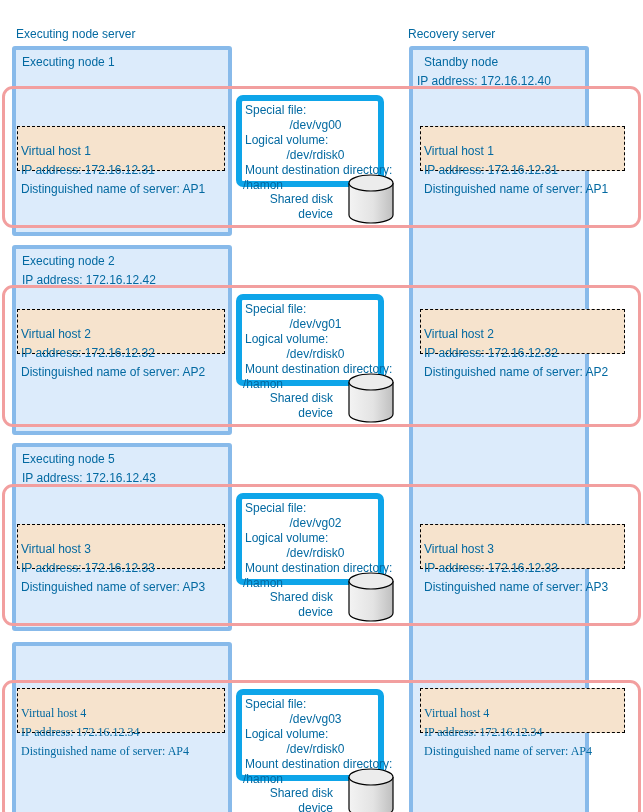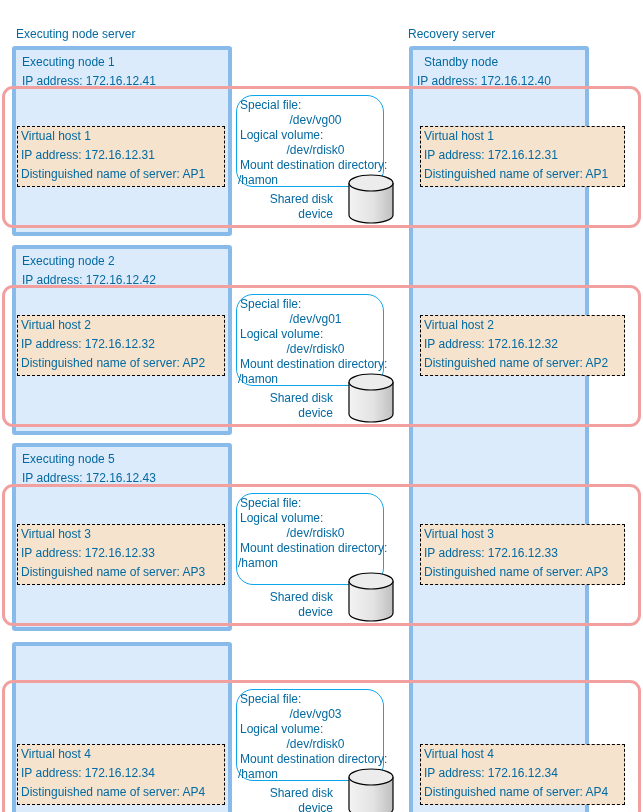--- a/index.html
+++ b/index.html
@@ -31,32 +31,32 @@
 
   
   .pink-band{
     position:absolute;box-sizing:border-box;left:2px;width:639px;height:142px;
     border:3px solid #F29F9F;border-radius:11px;background:transparent;z-index:2;
   }
   .b0{top:62px;} .b1{top:261px;} .b2{top:460px;} .b3{top:656px;}
 
   
   .vhost{
-    position:absolute;box-sizing:border-box;height:61px;
-    background:#F6E3CD;border:1px dashed #000;z-index:3;padding-top:0;
+    position:absolute;box-sizing:border-box;height:45px;
+    background:#F6E3CD;border:1px dashed #000;z-index:3;padding-top:15px;
   }
   .vleft{left:17px;width:208px;}
   .vright{left:420px;width:205px;}
-  .v0{top:102px;} .v1{top:291px;} .v2{top:500px;} .v3{top:720px;}
+  .v0{top:102px;} .v1{top:285px;} .v2{top:500px;} .v3{top:664px;font-family:Liberation Serif, serif;}
   .vh-line{padding-left:3px;line-height:19px;white-space:nowrap;}
 
   
   .disk-box{
     position:absolute;box-sizing:border-box;left:236px;width:148px;height:92px;
-    background:#fff;border:1px solid #0ea5e9;border-radius:17px;z-index:3;
+    background:#fff;border:6px solid #0ea5e9;border-radius:7px;z-index:3;
     padding-top:2px;
   }
   .d0{top:71px;} .d1{top:270px;} .d2{top:469px;} .d3{top:665px;}
   .dl{line-height:15px;padding-left:3px;white-space:nowrap;}
   .dl.ind{padding-left:11px;text-align:center;}
   .dl.flush{padding-left:1px;}
 
   
   .cyl{position:absolute;left:348px;width:46px;height:50px;z-index:4;}
   .c0{top:150px;} .c1{top:349px;} .c2{top:548px;} .c3{top:744px;}
@@ -76,21 +76,20 @@
   <div class="title title-left">Executing node server</div>
   <div class="title title-right">Recovery server</div>
 
   <div class="nodebox standby-box">
     <div class="bx-line sb-name">Standby node</div>
     <div class="bx-line sb-ip">IP address: 172.16.12.40</div>
   </div>
 
   <div class="nodebox exec e0">
     <div class="bx-line">Executing node 1</div>
-    <div class="bx-line">IP address: 172.16.12.41</div>
   </div>
   <div class="nodebox exec e1">
     <div class="bx-line">Executing node 2</div>
     <div class="bx-line">IP address: 172.16.12.42</div>
   </div>
   <div class="nodebox exec e2">
     <div class="bx-line">Executing node 5</div>
     <div class="bx-line">IP address: 172.16.12.43</div>
   </div>
   <div class="nodebox exec e3">
@@ -173,20 +172,21 @@
     <div class="vh-line">Distinguished name of server: AP2</div>
   </div>
 
   <div class="vhost vleft v2">
     <div class="vh-line">Virtual host 3</div>
     <div class="vh-line">IP address: 172.16.12.33</div>
     <div class="vh-line">Distinguished name of server: AP3</div>
   </div>
   <div class="disk-box d2">
     <div class="dl">Special file:</div>
+    <div class="dl ind">/dev/vg02</div>
     <div class="dl">Logical volume:</div>
     <div class="dl ind">/dev/rdisk0</div>
     <div class="dl">Mount destination directory:</div>
     <div class="dl flush">/hamon</div>
   </div>
   <div class="cyl c2">
     <svg width="46" height="50" viewBox="0 0 46 50">
       <defs>
           <linearGradient id="cg2" x1="0" y1="0" x2="1" y2="0">
         <stop offset="0" stop-color="#f3f3f3"></stop>

